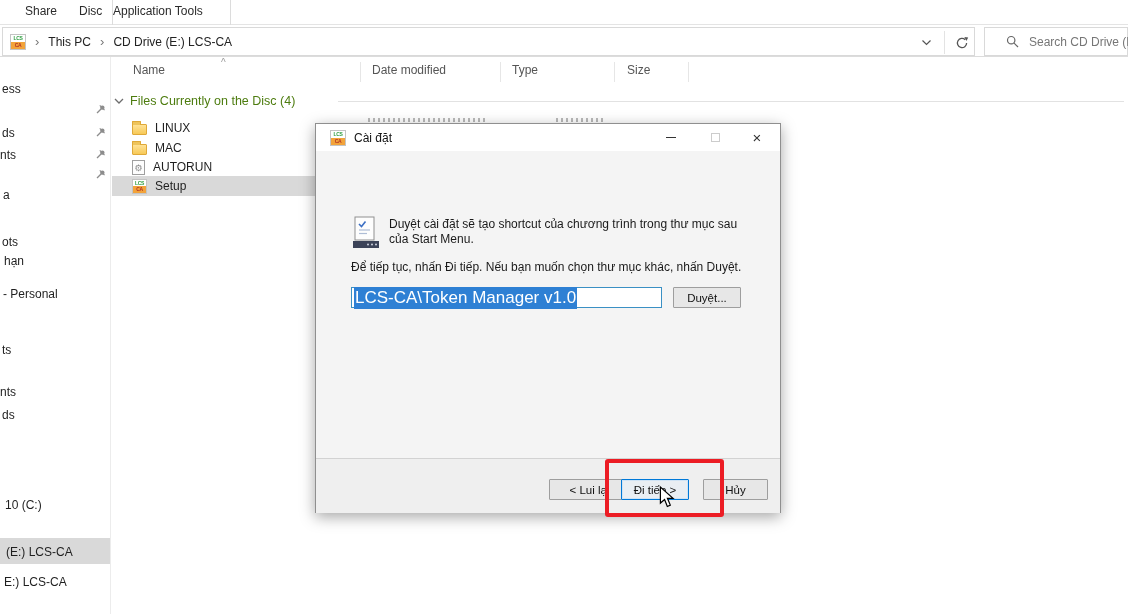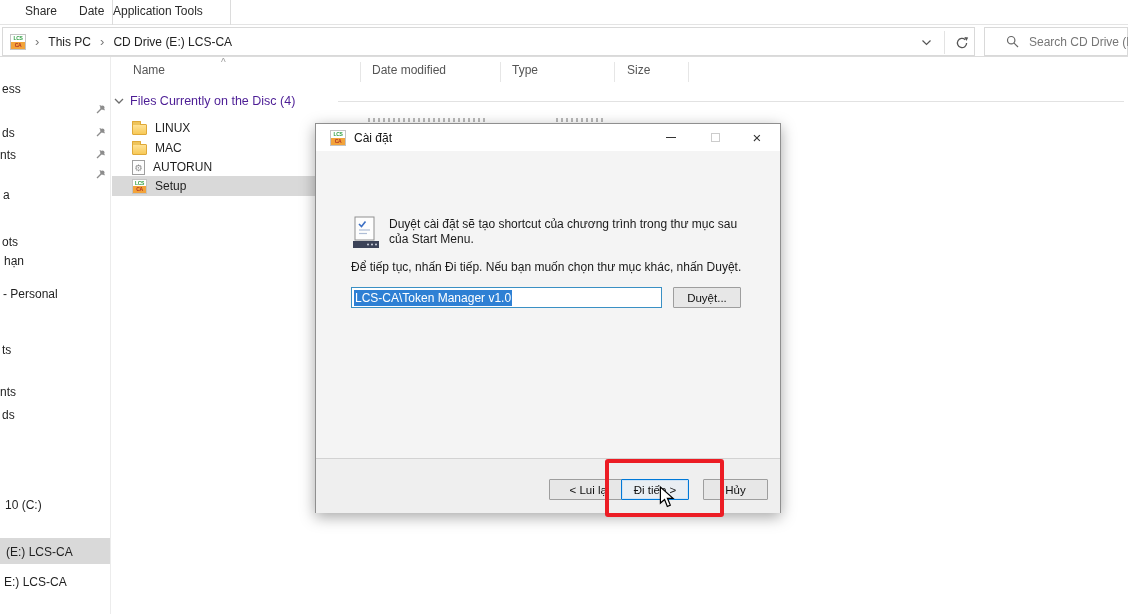--- a/index.html
+++ b/index.html
@@ -40,21 +40,21 @@
   .side-frag { position:absolute; font-size:12px; color:#1f1f1f; white-space:nowrap; }
   .side-sel { position:absolute; left:0; top:538px; width:110px; height:26px; background:#d9d9d9; }
   .pin { position:absolute; left:95px; width:11px; height:11px; }
   .side-vline { position:absolute; left:110px; top:57px; width:1px; height:557px; background:#ececec; }
 
   
   .colhead { position:absolute; top:63px; font-size:12px; color:#555; }
   .col-sep { position:absolute; top:62px; width:1px; height:20px; background:#e6e6e6; }
   .sort-caret { position:absolute; left:221px; top:57px; color:#9a9a9a; font-size:10px; }
   .group-row { position:absolute; left:114px; top:94px; display:flex; align-items:center; gap:6px; }
-  .group-row span { color:#4c1d95; font-size:12.5px; }
+  .group-row span { color:#4d7c0f; font-size:12.5px; }
   .group-line { position:absolute; left:338px; top:101px; width:786px; height:1px; background:#e2e2e2; }
   .file-row { position:absolute; left:112px; width:203px; height:20px; display:flex; align-items:center; gap:8px; padding-left:20px; }
   .file-row.sel { background:#d9d9d9; }
   .file-label { font-size:12px; color:#1f1f1f; }
   .folder-ic { position:relative; width:15px; height:11px; background:linear-gradient(#ffe296,#f7c957); border:1px solid #dfa939; border-radius:1px; flex:0 0 auto; margin-top:2px; }
   .folder-ic::before { content:""; position:absolute; left:-1px; top:-4px; width:7px; height:3px; background:#eec45c; border:1px solid #dfa939; border-bottom:none; border-radius:1px 1px 0 0; }
   .inf-ic { position:relative; width:13px; height:15px; background:#fdfdfd; border:1px solid #9f9f9f; flex:0 0 auto; font-size:9px; color:#8a8a8a; text-align:center; line-height:15px; }
   .sliver { position:absolute; top:118px; height:4px; overflow:hidden;
     background:repeating-linear-gradient(90deg,#a8a8a8 0 2px,transparent 2px 5px); opacity:.8; }
 
@@ -70,39 +70,39 @@
   .dlg-header { position:absolute; left:0; top:27px; width:100%; height:55px; background:#fff; border-bottom:1px solid #d0d0d0; }
   .dlg-heading { position:absolute; left:22px; top:7px; font-weight:bold; font-size:12px; color:#111; }
   .dlg-subheading { position:absolute; left:37px; top:25px; font-size:12px; color:#222; }
   .logo { position:absolute; right:13px; top:2px; width:47px; text-align:center; }
   .logo-line1 { font-weight:bold; font-size:21px; letter-spacing:0; line-height:24px; font-family:"DejaVu Sans",sans-serif; }
   .lg-green { color:#2f9e41; } .lg-red { color:#e23a2a; }
   .logo-line2 { margin-top:1px; background:#ffd200; color:#d5382c; font-weight:bold; font-size:17px; line-height:24px; height:24px; font-family:"DejaVu Sans",sans-serif; }
   .dlg-body-par { position:absolute; left:73px; top:93px; width:352px; font-size:12px; color:#1a1a1a; line-height:15px; }
   .dlg-instruction { position:absolute; left:35px; top:136px; font-size:12px; color:#1a1a1a; }
   .dlg-input { position:absolute; left:35px; top:163px; width:311px; height:21px; background:#fff; border:1px solid #3a90c4; display:flex; align-items:center; padding-left:2px; }
-  .dlg-input .selected { background:#2e80d4; color:#fff; font-size:12px; white-space:pre; padding:1px 1px; }
+  .dlg-input .selected { background:#2e80d4; color:#fff; font-size:17px; white-space:pre; padding:1px 1px; }
   .btn { position:absolute; height:21px; background:#e7e7e7; border:1px solid #9e9e9e; font-size:11.5px; color:#111;
     display:flex; align-items:center; justify-content:center; border-radius:1px; }
   .btn-default { border:1px solid #0078d7; box-shadow:inset 0 0 0 1px #cfe3f5; background:#e9eef3; }
   .dlg-footer-line { position:absolute; left:0; top:334px; width:100%; height:1px; background:#d2d2d2; }
   .dlg-footer { position:absolute; left:0; top:335px; width:100%; height:54px; background:#efefef; }
 
   
   .red-rect { left:605px; top:459px; width:119px; height:58px; border:4px solid #ec1c24; border-radius:3px; background:transparent; }
   .cursor { left:659px; top:486px; }
 </style>
 </head>
 <body>
 
 <div class="screen">
 
   <div class="abs tabs-row">
     <span class="tab" style="left:25px">Share</span>
-    <span class="tab" style="left:79px">Date</span>
+    <span class="tab" style="left:79px">Disc</span>
     <div class="ctx-tab-box">
       <span class="tab">Application Tools</span>
     </div>
   </div>
 
   <div class="abs toolbar">
     <div class="addressbar">
       <div class="mini-lcs">
         <div class="t">LCS</div>
         <div class="b">CA</div>

